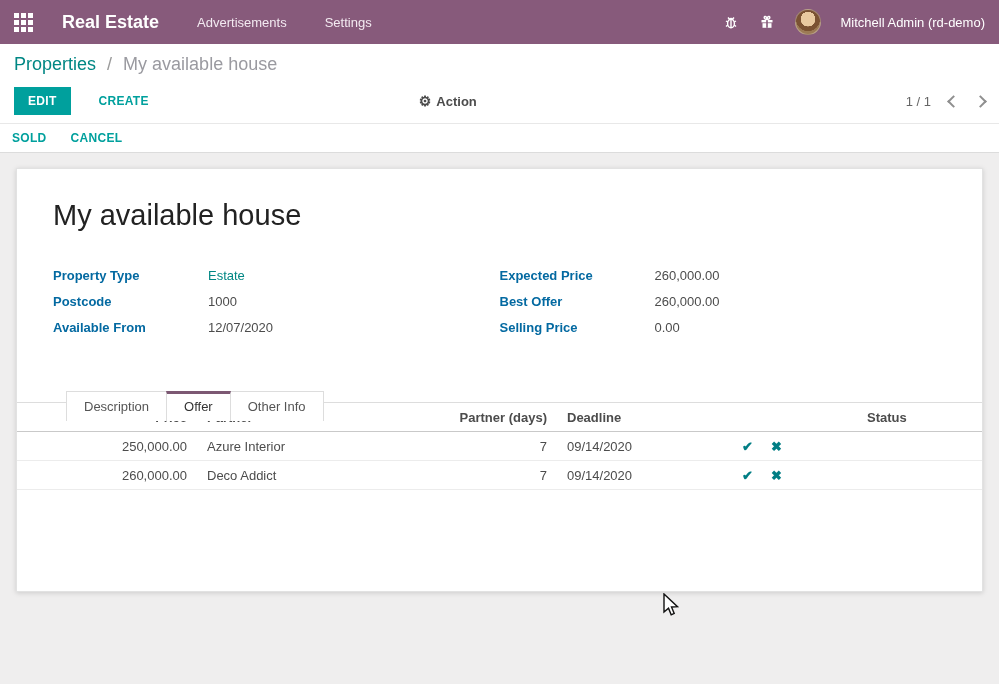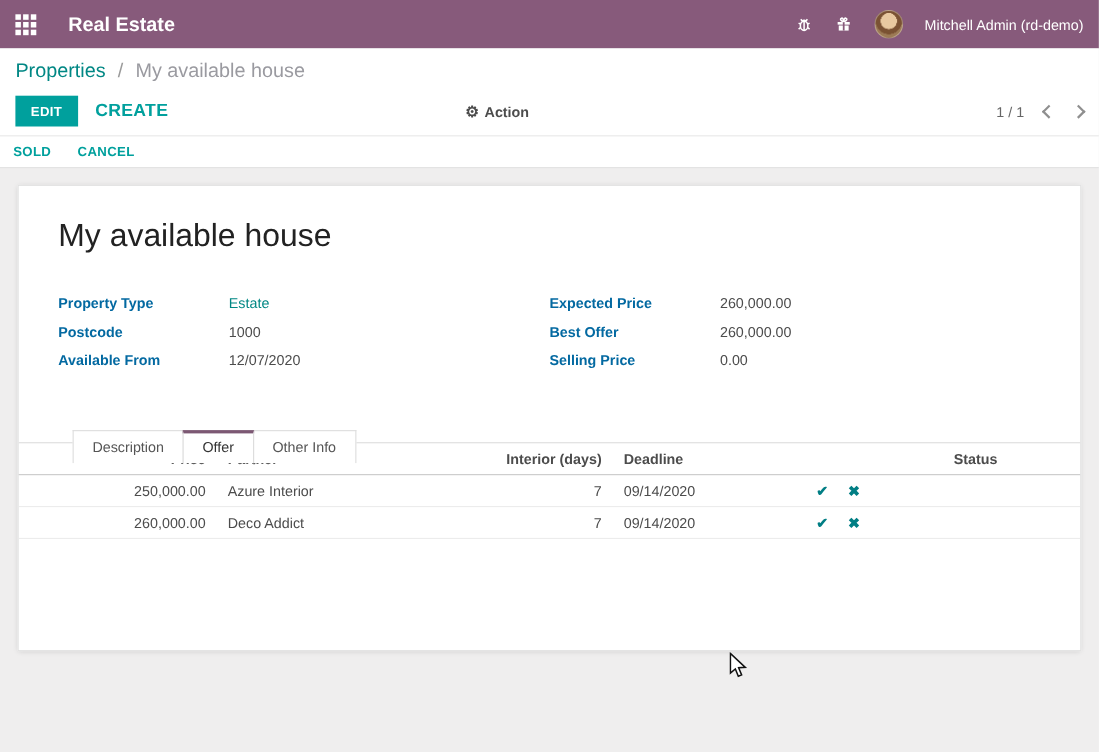--- a/index.html
+++ b/index.html
@@ -49,22 +49,22 @@
   .breadcrumb .bc-sep { color: #9a9a9a; margin: 0 6px; }
   .breadcrumb .bc-current { color: #9a9aa0; }
   .cp-row { display: flex; align-items: center; height: 28px; }
   .btn-primary {
     background: #00A09D; color: #fff; border: none;
     font-size: 12px; font-weight: bold; letter-spacing: .3px;
     padding: 7px 14px; cursor: pointer;
   }
   .btn-link-teal {
     background: none; border: none; color: #00A09D;
-    font-size: 16px; font-weight: bold; letter-spacing: .3px;
-    margin-left: 16px; cursor: pointer;
+    font-size: 12px; font-weight: bold; letter-spacing: .3px;
+    margin-left: 28px; cursor: pointer;
   }
   .action-menu {
     margin-left: 270px; color: #4c4c4c; font-weight: bold; font-size: 13px;
     display: flex; align-items: center; gap: 5px; cursor: pointer;
   }
   .pager { margin-left: auto; display: flex; align-items: center; gap: 18px; color: #666; }
   .pager-count { font-size: 13px; }
   .chev {
     width: 9px; height: 9px; border-top: 2px solid #8f8f8f; border-right: 2px solid #8f8f8f;
     display: inline-block; cursor: pointer;
@@ -140,20 +140,24 @@
         <span></span>
         <span></span>
         <span></span>
         <span></span>
         <span></span>
         <span></span>
         <span></span>
     </span>
   </div>
   <div class="app-name">Real Estate</div>
+  <nav class="top-menu">
+    <span class="menu-item">Advertisements</span>
+    <span class="menu-item">Settings</span>
+  </nav>
   <div class="topbar-right">
     <span class="top-icon">
       <svg viewBox="0 0 16 16" width="16" height="16">
         <ellipse cx="8" cy="9.5" rx="3.4" ry="4.2" class="svg-white"></ellipse>
         <path d="M6 5.5 Q8 3.5 10 5.5" class="svg-white"></path>
         <path d="M5 3.5 L6.3 5 M11 3.5 L9.7 5 M3 7 L4.8 8 M13 7 L11.2 8 M3 12.5 L4.8 11 M13 12.5 L11.2 11 M8 5.5 L8 13.5" class="svg-white"></path>
       </svg>
     </span>
     <span class="top-icon">
       <svg viewBox="0 0 16 16" width="16" height="16">
@@ -235,21 +239,21 @@
       <div class="tab">Description</div>
       <div class="tab active">Offer</div>
       <div class="tab">Other Info</div>
     </div>
     <div class="tabs-underline"></div>
 
     <div class="offers-table">
       <div class="t-row t-head">
         <div class="cell num">Price</div>
         <div class="cell">Partner</div>
-        <div class="cell num">Interior (days)</div>
+        <div class="cell num">Partner (days)</div>
         <div class="cell">Deadline</div>
         <div class="cell"></div>
         <div class="cell status">Status</div>
       </div>
       <div class="t-body">
         <div class="t-row">
           <div class="cell num">250,000.00</div>
           <div class="cell">Azure Interior</div>
           <div class="cell num">7</div>
           <div class="cell">09/14/2020</div>

